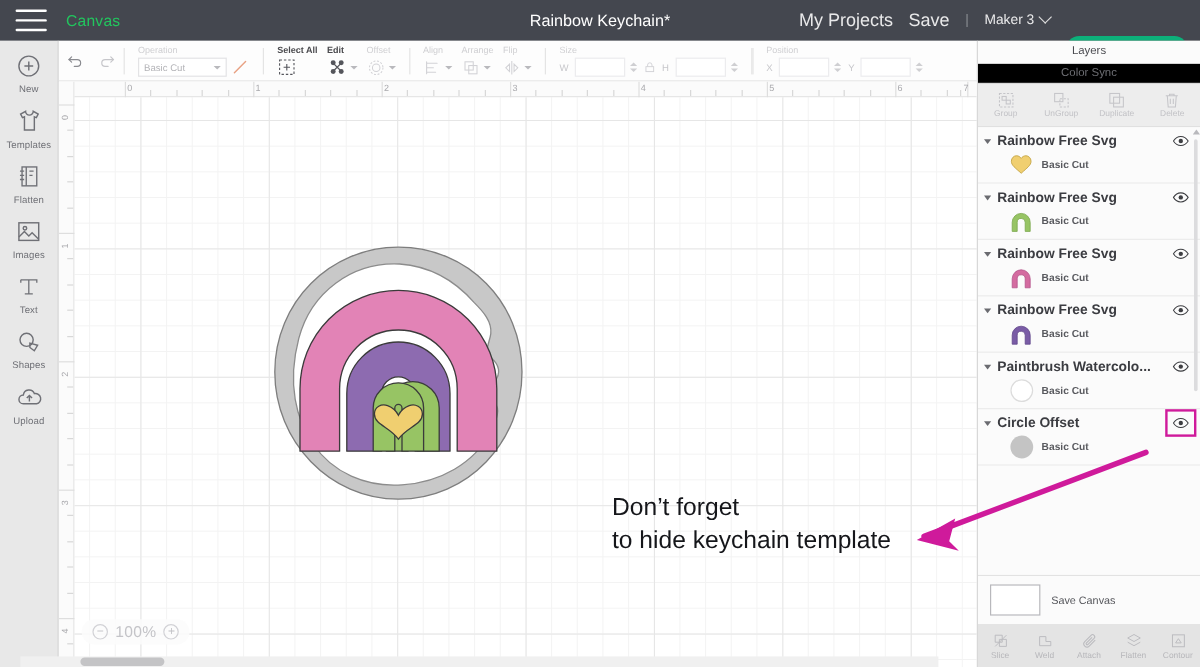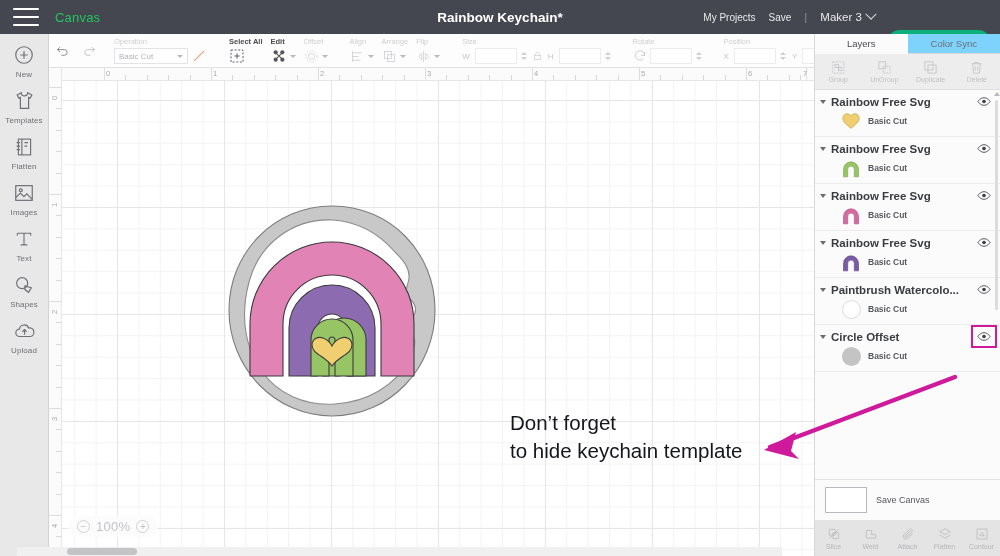--- a/index.html
+++ b/index.html
@@ -15,24 +15,24 @@
     position: absolute; left: 0; top: 0; width: 1000px; height: 34px;
     background: #44474f; color: #ffffff;
     display: flex; align-items: center;
   }
   .hamburger { width: 26px; height: 18px; margin-left: 13px; margin-right: 16px;
     display: flex; flex-direction: column; justify-content: space-between; cursor: pointer; }
   .hamburger span { display: block; height: 2px; background: #fff; border-radius: 1px; }
   .topbar .canvas-label { font-size: 13px; color: #22c55e; letter-spacing: .2px; }
   .topbar .doc-title {
     position: absolute; left: 0; right: 0; text-align: center;
-    font-size: 13.5px; font-weight: bold; color: #ffffff; pointer-events: none;
+    font-size: 13.5px; font-weight: normal; color: #ffffff; pointer-events: none;
   }
   .topbar .right { margin-left: auto; display: flex; align-items: center; gap: 13px; padding-right: 10px; }
-  .topbar .right .link { font-size: 10px; color: #e9e9ea; cursor: pointer; white-space: nowrap; }
+  .topbar .right .link { font-size: 15px; color: #e9e9ea; cursor: pointer; white-space: nowrap; }
   .topbar .right .sep { font-size: 11.5px; color: #8b8d93; }
   .machine { display: flex; align-items: center; gap: 5px; font-size: 11.5px; color: #e9e9ea; cursor: pointer; }
   .chev { width: 8px; height: 8px; border-right: 1.6px solid #dcdcdc; border-bottom: 1.6px solid #dcdcdc;
           transform: rotate(45deg) translate(-2px,-2px); }
   .makeit {
     background: #0cb07a; color: #fff; font-size: 12px; font-weight: bold;
     border: none; border-radius: 14px; height: 23px; padding: 0 30px; cursor: pointer;
     letter-spacing: .2px;
     margin-top: 48px;
   }
@@ -137,21 +137,21 @@
   }
   .arrow-svg { position: absolute; left: 0; top: 0; width: 1000px; height: 556px;
     z-index: 9; pointer-events: none; }
 
   
   .panel {
     position: absolute; left: 814px; top: 34px; width: 186px; height: 522px;
     background: #fbfbfb; border-left: 1px solid #d8d8d8;
     display: flex; flex-direction: column;
   }
-  .ptabs { display: flex; height: 20px; border-bottom: 1px solid #d8d8d8; background: #7dd3fc; }
+  .ptabs { display: flex; height: 36px; border-bottom: 1px solid #d8d8d8; background: #000000; flex-direction: column; }
   .ptab { flex: 1; font-size: 9.5px; color: #6d6e73; display: flex; align-items: center;
     justify-content: center; cursor: pointer; }
   .ptab.active { background: #fbfbfb; color: #4a4b50; border-bottom: 1px solid #fbfbfb;
     margin-bottom: -1px; }
   .pactions { display: flex; height: 36px; background: #ededed; border-bottom: 1px solid #e0e0e0; }
   .pact { flex: 1; display: flex; flex-direction: column; align-items: center;
     justify-content: center; cursor: pointer; gap: 1px; }
   .pact svg { color: #c5c5c9; }
   .pact span { font-size: 7px; color: #c2c2c6; }
   .layers { flex: 1; overflow: hidden; position: relative; background: #fbfbfb; font-weight: bold; }
@@ -415,38 +415,20 @@
           <div class="num-in"></div>
           <div class="stepper">
               <i class="up"></i>
               <i class="dn"></i>
             </div>
         </div>
       </div>
     </div>
     <div class="tb-div"></div>
 
-    <div class="tb-group">
-      <div class="tb-cell" style="align-items:flex-start;">
-        <div class="tb-cap dim">Rotate</div>
-        <div class="tb-body">
-          <span class="tb-ico">
-            <svg width="14" height="14" viewBox="0 0 24 24" fill="none" stroke="#c7c7cb" stroke-width="1.5">
-              <path d="M20 11a8 8 0 10-2.4 5.7"></path>
-                <path d="M20 5v6h-6"></path>
-              </svg>
-          </span>
-          <div class="num-in"></div>
-          <div class="stepper">
-              <i class="up"></i>
-              <i class="dn"></i>
-            </div>
-        </div>
-      </div>
-    </div>
     <div class="tb-div"></div>
 
     <div class="tb-group">
       <div class="tb-cell" style="align-items:flex-start;">
         <div class="tb-cap dim">Position</div>
         <div class="tb-body">
           <span class="axis-lbl">X</span>
           <div class="num-in"></div>
           <div class="stepper">
               <i class="up"></i>

